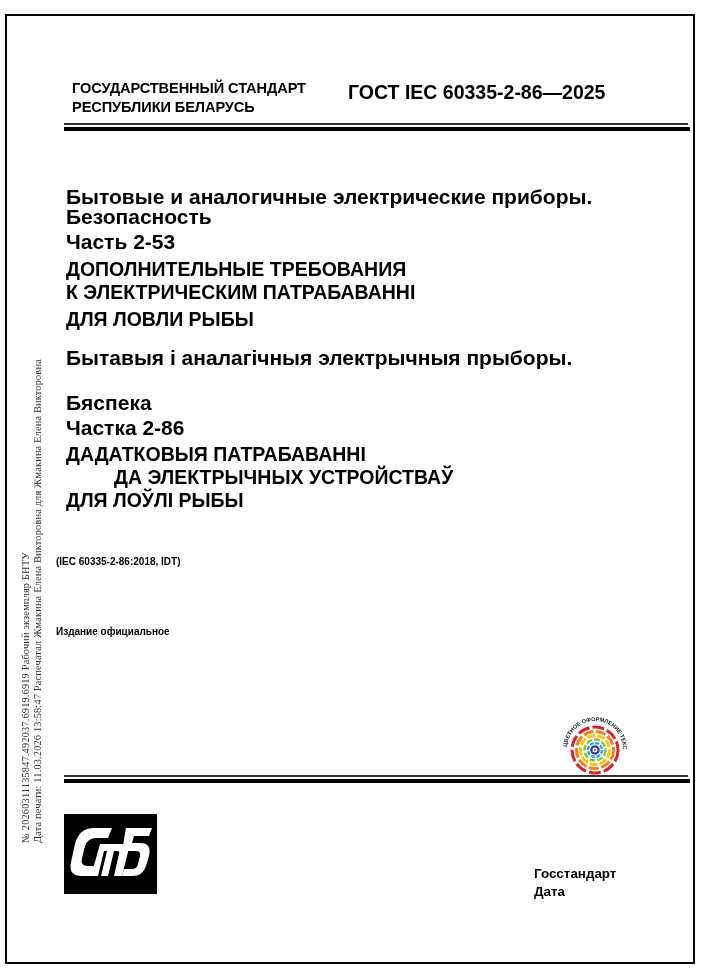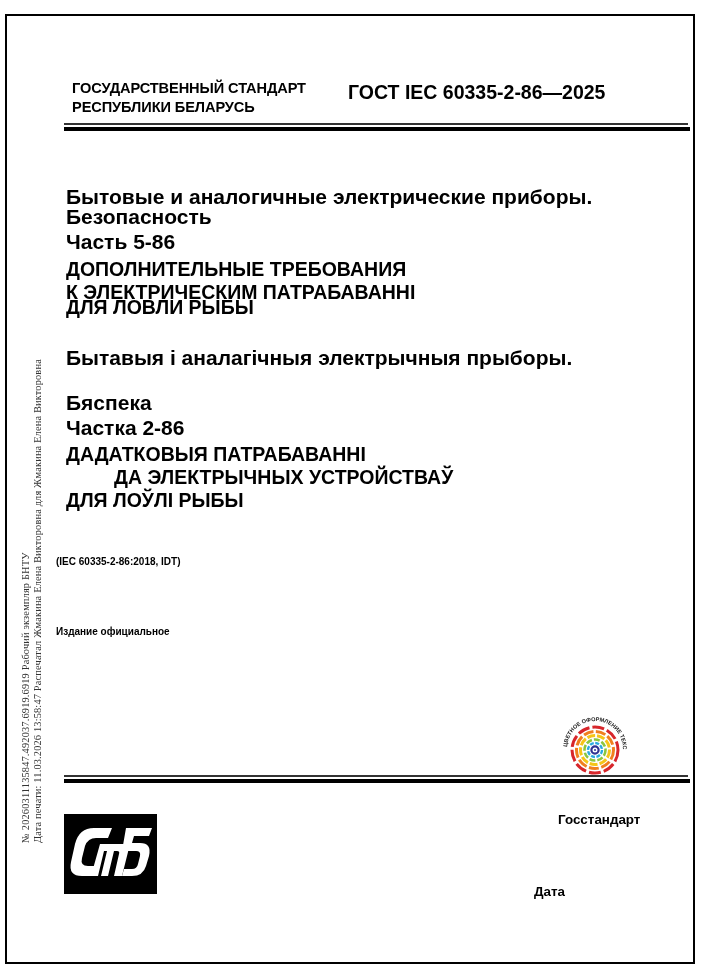--- a/index.html
+++ b/index.html
@@ -122,24 +122,24 @@
   <div>ГОСУДАРСТВЕННЫЙ СТАНДАРТ</div>
   <div>РЕСПУБЛИКИ БЕЛАРУСЬ</div>
 </div>
 <div class="abs hdr-right">ГОСТ IEC 60335-2-86—2025</div>
 
 <div class="rule-thin" style="top:123px;"></div>
 <div class="rule-thick" style="top:127px;"></div>
 
 <div class="abs sub" style="top:187px;">Бытовые и аналогичные электрические приборы.</div>
 <div class="abs sub" style="top:207px;">Безопасность</div>
-<div class="abs sub" style="top:232px;">Часть 5-86</div>
+<div class="abs sub" style="top:232px;">Часть 2-53</div>
 <div class="abs big" style="top:258px;">ДОПОЛНИТЕЛЬНЫЕ ТРЕБОВАНИЯ</div>
 <div class="abs big" style="top:281px;">К ЭЛЕКТРИЧЕСКИМ ПАТРАБАВАННІ</div>
-<div class="abs big" style="top:296px;">ДЛЯ ЛОВЛИ РЫБЫ</div>
+<div class="abs big" style="top:308px;">ДЛЯ ЛОВЛИ РЫБЫ</div>
 
 <div class="abs sub" style="top:348px;">Бытавыя і аналагічныя электрычныя прыборы.</div>
 <div class="abs sub" style="top:393px;">Бяспека</div>
 <div class="abs sub" style="top:418px;">Частка 2-86</div>
 <div class="abs big" style="top:443px;">ДАДАТКОВЫЯ ПАТРАБАВАННІ</div>
 <div class="abs big" style="top:466px;margin-left:48px;">ДА ЭЛЕКТРЫЧНЫХ УСТРОЙСТВАЎ</div>
 <div class="abs big" style="top:489px;">ДЛЯ ЛОЎЛІ РЫБЫ</div>
 
 <div class="abs small-b" style="top:554px;">(IEC 60335-2-86:2018, IDT)</div>
 <div class="abs small-b" style="top:624px;">Издание официальное</div>
@@ -173,19 +173,19 @@
 
       <path d="M 30 14 L 48 14 L 44 24 L 32 24 Q 24 24 21 32 L 18 44 Q 16 52 24 52 L 34 52 L 30 62 L 18 62 Q 4 62 7 48 L 11 30 Q 15 14 30 14 Z"></path>
 
       <path d="M 36 30 L 60 30 Q 66 30 64 38 L 58 62 L 50 62 L 55 40 Q 56 37 53 37 L 50 37 L 44 62 L 37 62 L 43 37 L 40 37 L 34 62 L 27 62 Z"></path>
 
       <path d="M 62 14 L 88 14 L 85 22 L 70 22 L 68 29 L 76 29 Q 88 29 85 42 L 82 52 Q 79 62 68 62 L 58 62 L 60 55 L 68 55 Q 73 55 74 50 L 76 42 Q 77 37 72 37 L 58 37 Z"></path>
     </g>
   </svg>
 </div>
 
-<div class="abs publisher" style="top:811px;margin-left:24px;">Госстандарт</div>
+<div class="abs publisher" style="top:865px;">Госстандарт</div>
 <div class="abs publisher" style="top:883px;">Дата</div>
 
 <div class="side-text">
   <div>№ 20260311135847.492037.6919.6919 Рабочий экземпляр БНТУ</div>
   <div>Дата печати: 11.03.2026 13:58:47 Распечатал Жмакина Елена Викторовна для Жмакина Елена Викторовна</div>
 </div>
 
 </body></html>

